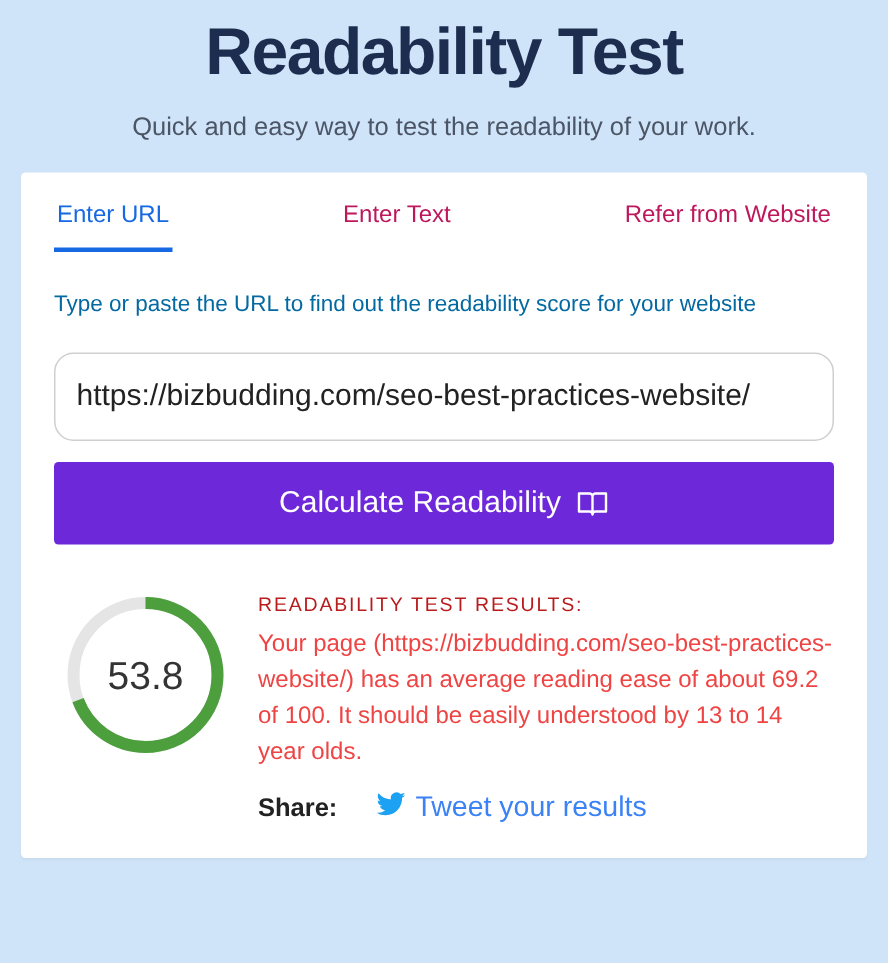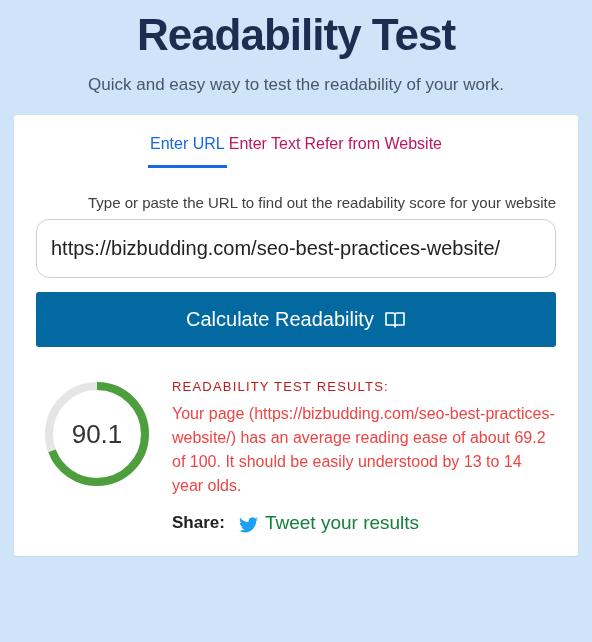--- a/index.html
+++ b/index.html
@@ -29,55 +29,55 @@
     margin-bottom: 20px;
   }
   .card {
     background: #fff;
     border-radius: 3px;
     padding: 14px 22px 22px 22px;
     box-shadow: 0 1px 2px rgba(0,0,0,0.04);
   }
   .tabs {
     display: flex;
-    justify-content: center;
+    justify-content: space-between;
     border-bottom: 0;
     margin-bottom: 26px;
   }
   .tab {
     font-size: 16px;
     color: #be185d;
     padding: 6px 2px 12px 2px;
     cursor: pointer;
     border-bottom: 3px solid transparent;
   }
   .tab.active {
     color: #1668e3;
     border-bottom: 3px solid #1668e3;
   }
   .instruction {
-    text-align: right;
+    text-align: left;
     font-size: 15px;
-    color: #404040;
-    margin-bottom: 8px;
+    color: #0369a1;
+    margin-bottom: 24px;
   }
   .url-input {
     width: 100%;
     font-size: 20px;
     padding: 17px 14px;
     border: 1px solid #cfcfcf;
     border-radius: 13px;
     color: #222;
     outline: none;
     font-family: inherit;
   }
   .calc-btn {
     width: 100%;
     margin-top: 14px;
-    background: #0369a1;
+    background: #6d28d9;
     color: #fff;
     font-size: 20px;
     font-weight: 500;
     border: none;
     border-radius: 3px;
     padding: 16px 0;
     cursor: pointer;
     display: flex;
     align-items: center;
     justify-content: center;
@@ -121,31 +121,31 @@
   }
   .results-body {
     font-size: 16px;
     line-height: 1.5;
     color: #ef4444;
     margin-bottom: 14px;
   }
   .share-row {
     display: flex;
     align-items: center;
-    gap: 14px;
+    gap: 26px;
     font-size: 17px;
   }
   .share-label {
     font-weight: 700;
     color: #222;
   }
   .tweet-link {
-    color: #15803d;
-    display: flex;
-    align-items: flex-end;
+    color: #3b82f6;
+    display: flex;
+    align-items: flex-start;
     gap: 6px;
     font-size: 19px;
     cursor: pointer;
   }
   .tweet-link svg path { fill: #1da1f2; }
 </style>
 </head>
 <body>
 
 <div class="page">
@@ -170,21 +170,21 @@
         <path d="M2 2 h7 a2 2 0 0 1 2 2 v12 a2 2 0 0 0 -2 -2 h-7 z M20 2 h-7 a2 2 0 0 0 -2 2 v12 a2 2 0 0 1 2 -2 h7 z" fill="none" stroke="#fff" stroke-width="1.6" stroke-linejoin="round"></path>
       </svg>
     </button>
 
     <div class="results">
       <div class="gauge-wrap">
         <svg width="110" height="110" viewBox="0 0 110 110">
           <circle cx="55" cy="55" r="48" fill="none" stroke="#e5e5e5" stroke-width="8"></circle>
           <circle id="gauge-arc" cx="55" cy="55" r="48" fill="none" stroke="#4d9f3d" stroke-width="8" stroke-dasharray="301.6" stroke-dashoffset="92.9" stroke-linecap="butt"></circle>
         </svg>
-        <div class="gauge-value">90.1</div>
+        <div class="gauge-value">53.8</div>
       </div>
 
       <div class="results-text">
         <div class="results-label">READABILITY TEST RESULTS:</div>
         <div class="results-body">Your page (https://bizbudding.com/seo-best-practices-website/) has an average reading ease of about 69.2 of 100. It should be easily understood by 13 to 14 year olds.</div>
         <div class="share-row">
           <span class="share-label">Share:</span>
           <a class="tweet-link">
             <svg width="20" height="17" viewBox="0 0 24 20">
               <path d="M23 2.4a9.4 9.4 0 0 1-2.7.74A4.7 4.7 0 0 0 22.4.35a9.4 9.4 0 0 1-3 1.14A4.68 4.68 0 0 0 11.5 5.7 13.3 13.3 0 0 1 1.64.87 4.68 4.68 0 0 0 3.1 7.1a4.65 4.65 0 0 1-2.12-.59v.06A4.68 4.68 0 0 0 4.73 11a4.7 4.7 0 0 1-2.11.08 4.68 4.68 0 0 0 4.37 3.25A9.39 9.39 0 0 1 0 16.3 13.25 13.25 0 0 0 7.17 18.4c8.6 0 13.31-7.13 13.31-13.31 0-.2 0-.41-.02-.61A9.5 9.5 0 0 0 23 2.4z"></path>

